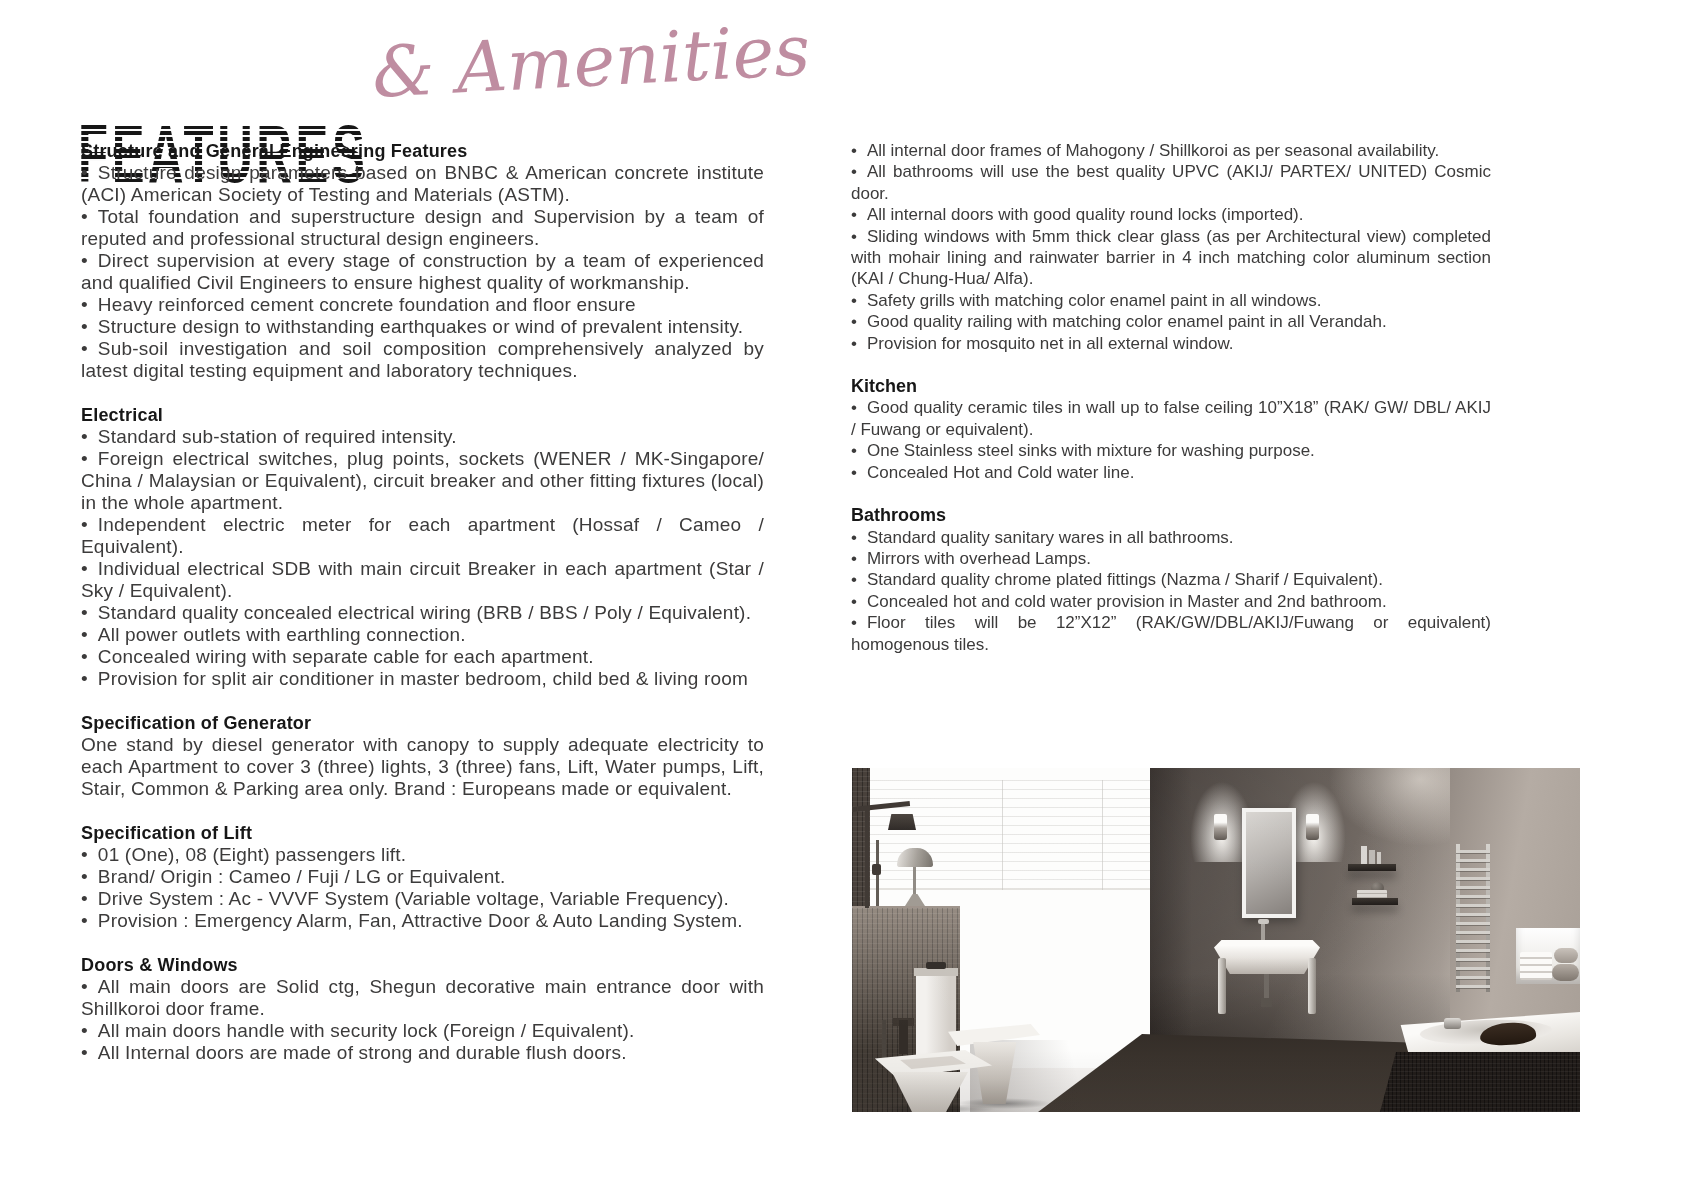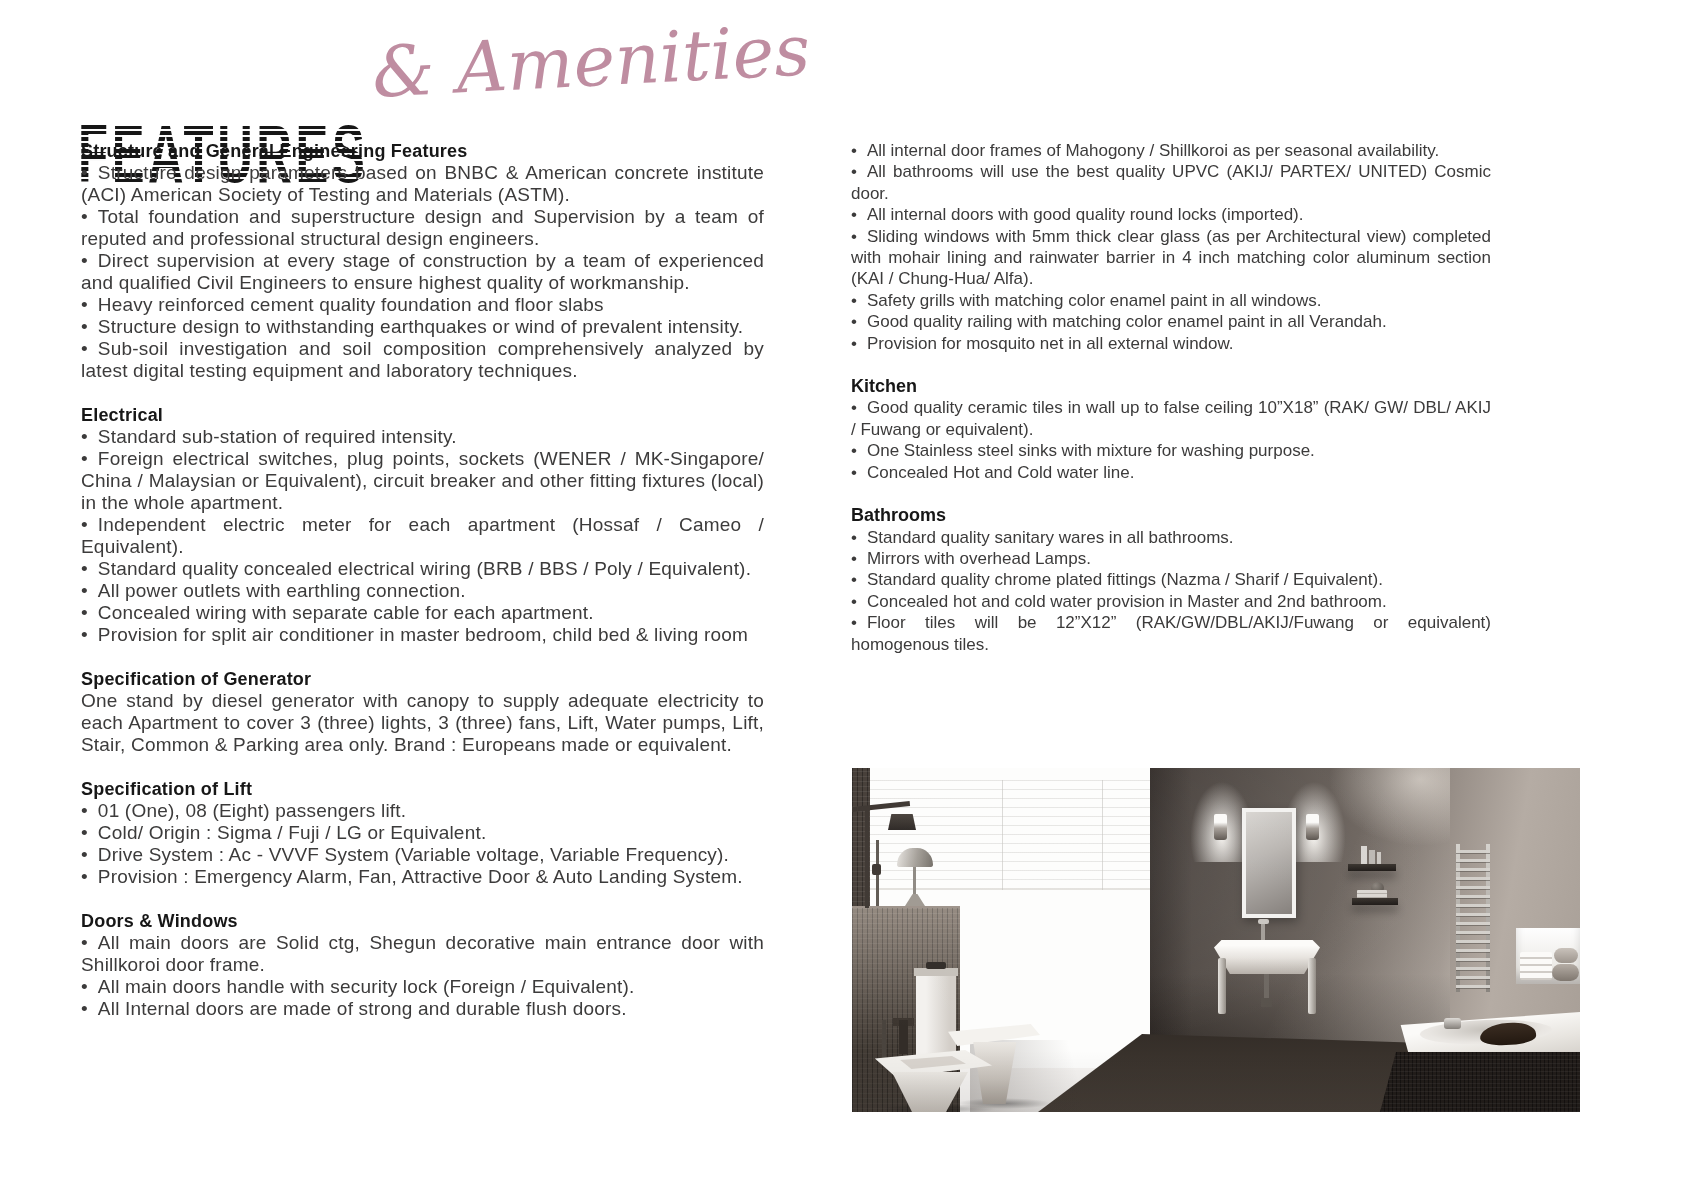--- a/index.html
+++ b/index.html
@@ -178,42 +178,43 @@
 
   <h1 class="title-main">FEATURES</h1>
   <div class="title-script">&amp; Amenities</div>
 
   <div class="col" id="col-left">
       <div class="section">
         <h3 class="sec-heading">Structure and General Engineering Features</h3>
         <p class="bullet"><span class="dot">•</span><span>Structure design parameters based on BNBC &amp; American concrete institute (ACI) American Society of Testing and Materials (ASTM).</span></p>
         <p class="bullet"><span class="dot">•</span><span>Total foundation and superstructure design and Supervision by a team of reputed and professional structural design engineers.</span></p>
         <p class="bullet"><span class="dot">•</span><span>Direct supervision at every stage of construction by a team of experienced and qualified Civil Engineers to ensure highest quality of workmanship.</span></p>
-        <p class="bullet"><span class="dot">•</span><span>Heavy reinforced cement quality foundation and floor slabs</span></p>
+        <p class="bullet"><span class="dot">•</span><span>Heavy reinforced cement concrete foundation and floor ensure</span></p>
         <p class="bullet"><span class="dot">•</span><span>Structure design to withstanding earthquakes or wind of prevalent intensity.</span></p>
         <p class="bullet"><span class="dot">•</span><span>Sub-soil investigation and soil composition comprehensively analyzed by latest digital testing equipment and laboratory techniques.</span></p>
       </div>
       <div class="section">
         <h3 class="sec-heading">Electrical</h3>
         <p class="bullet"><span class="dot">•</span><span>Standard sub-station of required intensity.</span></p>
         <p class="bullet"><span class="dot">•</span><span>Foreign electrical switches, plug points, sockets (WENER / MK-Singapore/ China / Malaysian or Equivalent), circuit breaker and other fitting fixtures (local) in the whole apartment.</span></p>
         <p class="bullet"><span class="dot">•</span><span>Independent electric meter for each apartment (Hossaf / Cameo / Equivalent).</span></p>
+        <p class="bullet"><span class="dot">•</span><span>Individual electrical SDB with main circuit Breaker in each apartment (Star / Sky / Equivalent).</span></p>
         <p class="bullet"><span class="dot">•</span><span>Standard quality concealed electrical wiring (BRB / BBS / Poly / Equivalent).</span></p>
         <p class="bullet"><span class="dot">•</span><span>All power outlets with earthling connection.</span></p>
         <p class="bullet"><span class="dot">•</span><span>Concealed wiring with separate cable for each apartment.</span></p>
         <p class="bullet"><span class="dot">•</span><span>Provision for split air conditioner in master bedroom, child bed &amp; living room</span></p>
       </div>
       <div class="section">
         <h3 class="sec-heading">Specification of Generator</h3>
         <p class="para">One stand by diesel generator with canopy to supply adequate electricity to each Apartment to cover 3 (three) lights, 3 (three) fans, Lift, Water pumps, Lift, Stair, Common &amp; Parking area only. Brand : Europeans made or equivalent.</p>
       </div>
       <div class="section">
         <h3 class="sec-heading">Specification of Lift</h3>
         <p class="bullet"><span class="dot">•</span><span>01 (One), 08 (Eight) passengers lift.</span></p>
-        <p class="bullet"><span class="dot">•</span><span>Cold/ Origin : Sigma / Fuji / LG or Equivalent.</span></p>
+        <p class="bullet"><span class="dot">•</span><span>Brand/ Origin : Cameo / Fuji / LG or Equivalent.</span></p>
         <p class="bullet"><span class="dot">•</span><span>Drive System : Ac - VVVF System (Variable voltage, Variable Frequency).</span></p>
         <p class="bullet"><span class="dot">•</span><span>Provision :  Emergency Alarm, Fan, Attractive Door &amp; Auto Landing System.</span></p>
       </div>
       <div class="section">
         <h3 class="sec-heading">Doors &amp; Windows</h3>
         <p class="bullet"><span class="dot">•</span><span>All main doors are Solid ctg, Shegun decorative main entrance door with Shillkoroi door frame.</span></p>
         <p class="bullet"><span class="dot">•</span><span>All main doors handle with security lock (Foreign / Equivalent).</span></p>
         <p class="bullet"><span class="dot">•</span><span>All Internal doors are made of strong and durable flush doors.</span></p>
       </div>
     </div>

